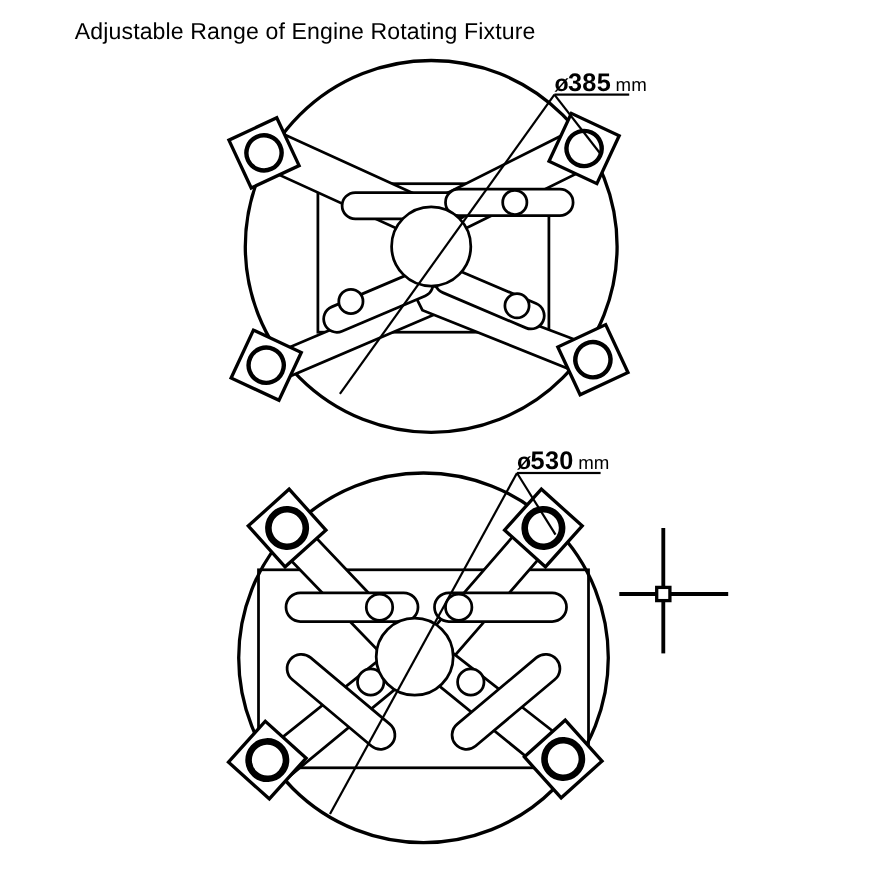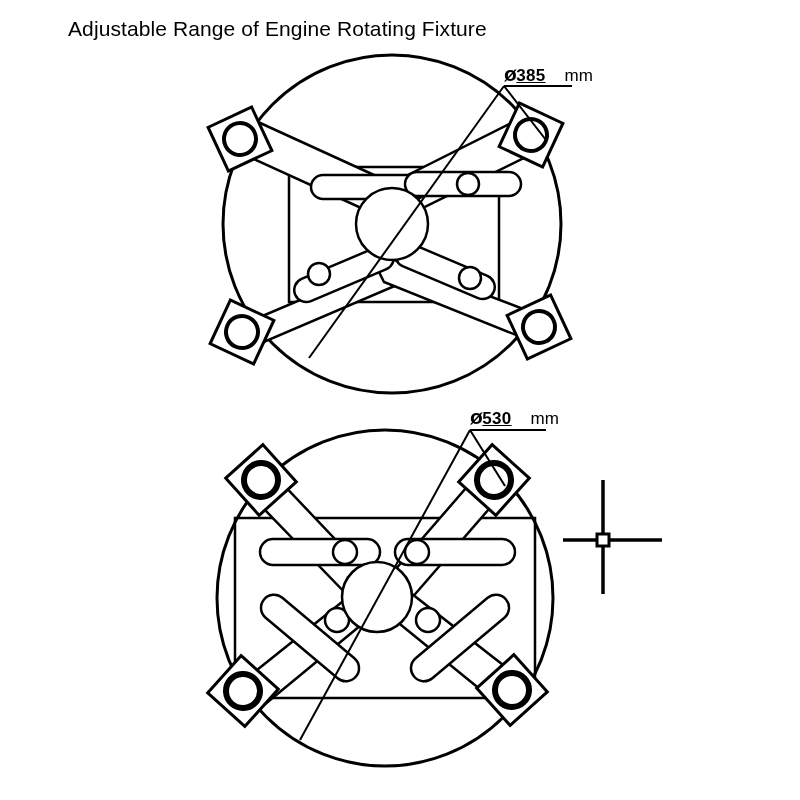--- a/index.html
+++ b/index.html
@@ -41,29 +41,28 @@
     white-space: nowrap;
     font-family: "Liberation Sans", sans-serif;
     color: #000000;
   }
   .dim-label .dia-sym {
     font-size: 21px;
     font-weight: bold;
     letter-spacing: -0.5px;
   }
   .dim-label .dim-value {
-    font-size: 17px;
+    font-size: 23px;
     font-weight: bold;
     letter-spacing: 0.3px;
-    text-decoration: underline;
   }
   .dim-label .dim-unit {
     font-size: 17px;
     font-weight: normal;
-    margin-left: 19px;
+    margin-left: 4px;
   }
   .dim-underline {
     position: absolute;
     height: 2px;
     background: #000000;
   }
   #dim-top {
     left: 504px;
     top: 62px;
   }

